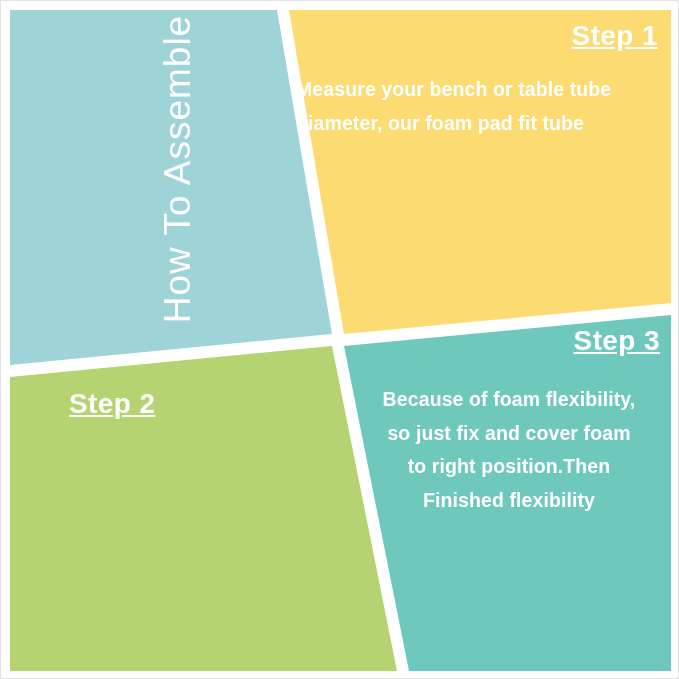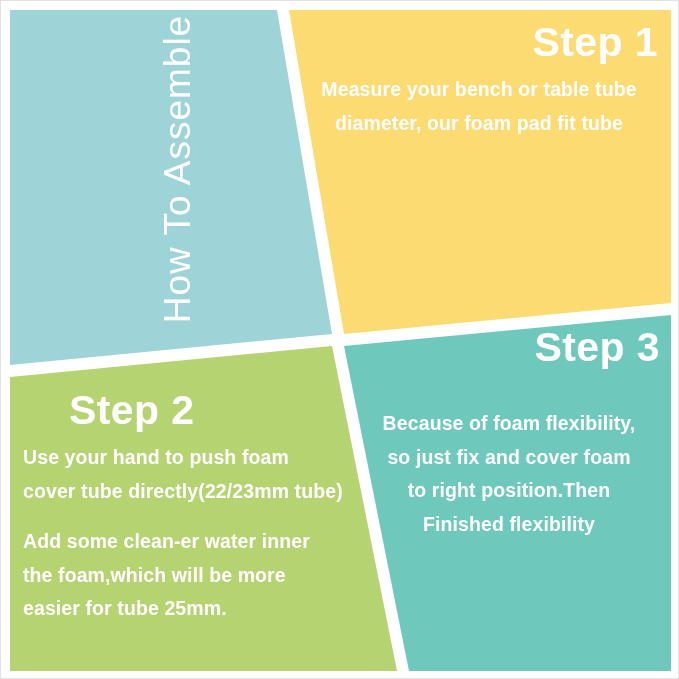--- a/index.html
+++ b/index.html
@@ -56,61 +56,61 @@
   .panel-teal {
     background: var(--c-teal);
     clip-path: polygon(343px 345px, 670px 314px, 670px 670px, 408px 670px);
   }
 
   
   .step-head {
     position: absolute;
     color: #ffffff;
     font-weight: bold;
-    font-size: 41px;
+    font-size: 28px;
     line-height: 1.05;
     letter-spacing: 0.4px;
     white-space: nowrap;
+    text-decoration: underline;
   }
   .step-body {
     position: absolute;
     color: #ffffff;
     font-weight: bold;
     font-size: 19.5px;
     line-height: 1.72;
     letter-spacing: 0.1px;
   }
 
   
   #step1-head { right: 22px; top: 20px; }
   #step1-body {
     right: 18px;
     top: 72px;
     width: 366px;
-    text-align: center;
+    text-align: left;
   }
 
   
   #step2-head { left: 28px; top: 388px; margin-left: 40px; }
   #step2-body {
     left: 22px;
     top: 440px;
     width: 350px;
     text-align: left;
   }
   #step2-body .gap-line { display: block; height: 17px; }
 
   
   #step3-head { right: 20px; top: 325px; }
   #step3-body {
     right: 16px;
     top: 382px;
     width: 310px;
     text-align: center;
-    margin-top: 24px;
   }
 
   
   #assemble-title {
     position: absolute;
     left: 0px;
     top: 0px;
     width: 330px;
     height: 330px;
     display: flex;
@@ -149,28 +149,20 @@
       <span class="rot" style="color: rgb(255, 255, 255);">How To Assemble</span>
     </div>
 
     <div class="step-head" id="step1-head" style="color: rgb(255, 255, 255);">Step 1</div>
     <div class="step-body" id="step1-body" style="color: rgb(255, 255, 255);">
       <div>Measure your bench or table tube</div>
       <div>diameter, our  foam  pad  fit tube</div>
     </div>
 
     <div class="step-head" id="step2-head" style="color: rgb(255, 255, 255);">Step 2</div>
-    <div class="step-body" id="step2-body" style="color: rgb(255, 255, 255);">
-      <div>Use your hand to push foam</div>
-      <div>cover tube directly(22/23mm tube)</div>
-      <span class="gap-line"></span>
-      <div>Add some clean-er water inner</div>
-      <div>the foam,which will be more</div>
-      <div>easier for tube 25mm.</div>
-    </div>
 
     <div class="step-head" id="step3-head" style="color: rgb(255, 255, 255); margin-left: 48px;">Step 3</div>
     <div class="step-body" id="step3-body" style="color: rgb(255, 255, 255);">
       <div>Because of foam flexibility,</div>
       <div>so just fix and cover foam</div>
       <div>to right position.Then</div>
       <div>Finished flexibility</div>
     </div>
 
   </div>

